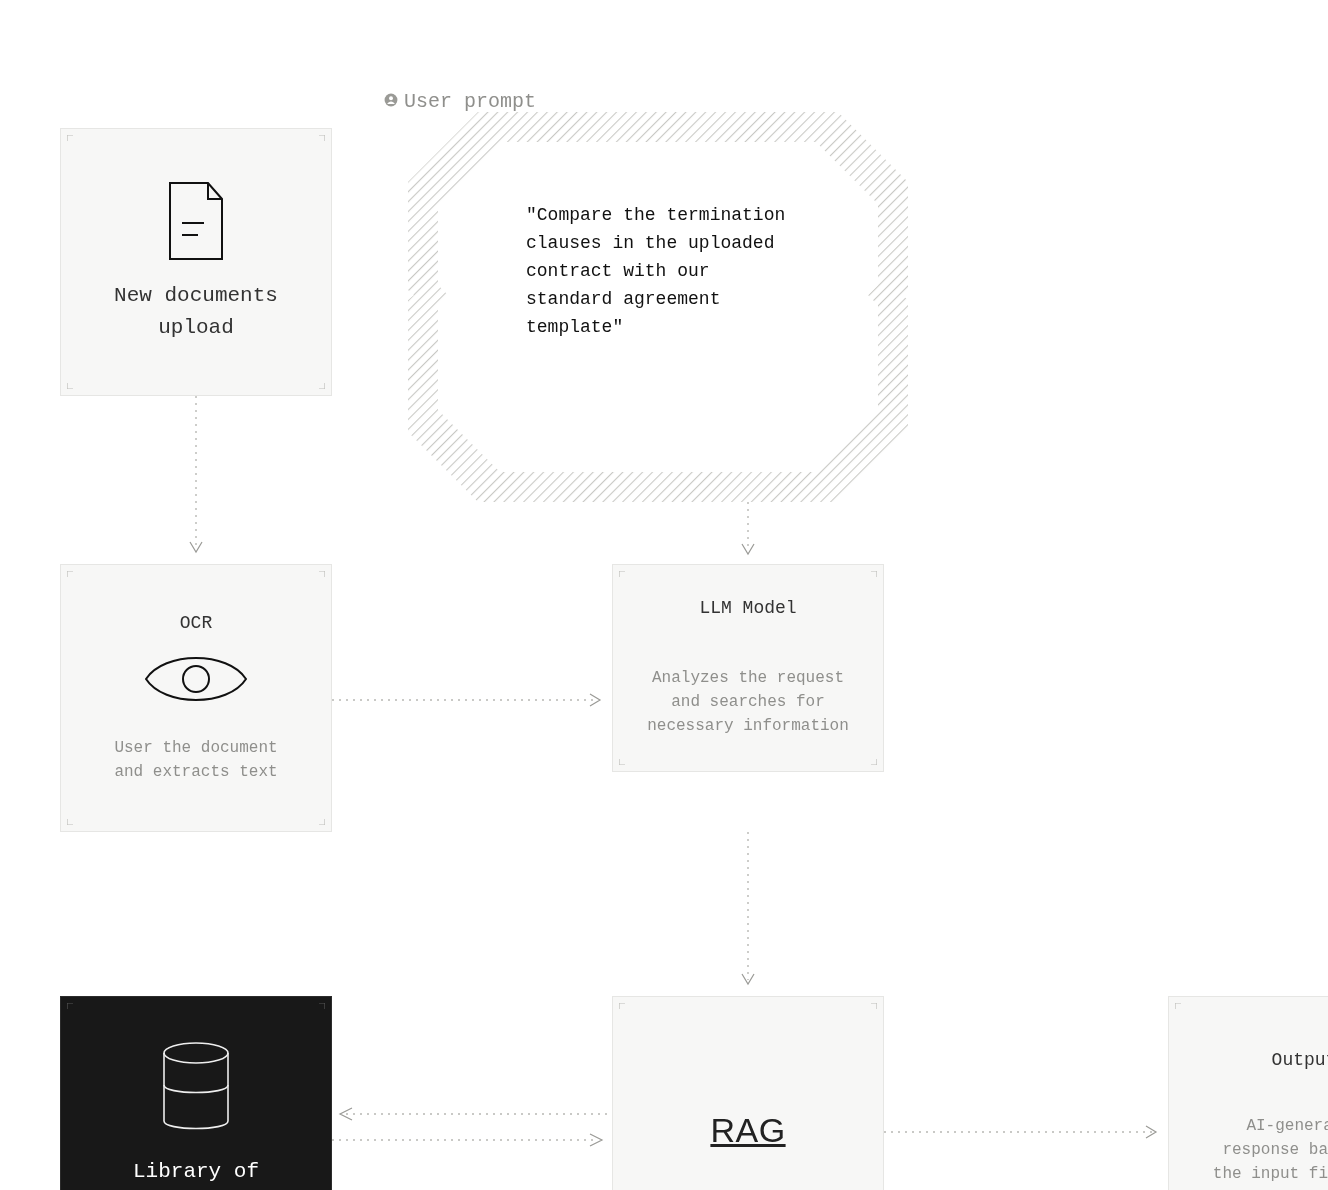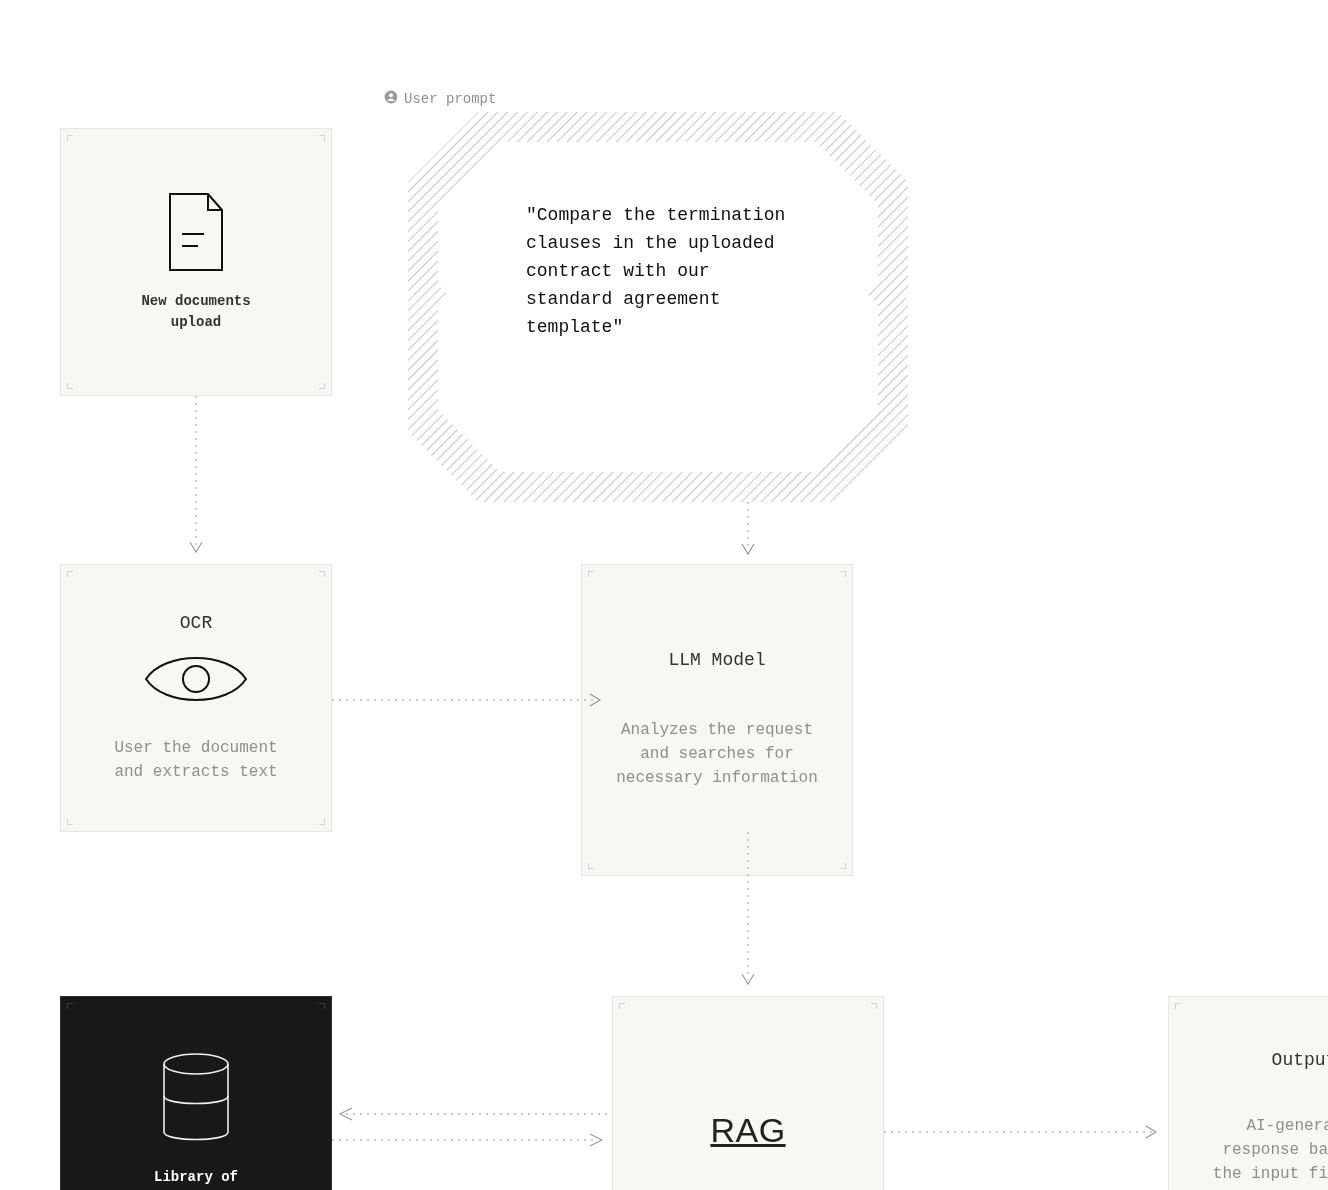--- a/index.html
+++ b/index.html
@@ -30,42 +30,42 @@
     box-sizing:border-box;
     display:flex;
     flex-direction:column;
     align-items:center;
     justify-content:center;
     text-align:center;
     padding:18px;
   }
   .card .title{font-size:18px;color:#333;margin-bottom:6px;}
   .card .desc{font-size:16px;line-height:1.5;color:var(--muted);white-space:pre-line;}
-  .card .body-title{font-size:14px;color:#333;white-space:pre-line;line-height:1.5;font-weight:bold;}
+  .card .body-title{font-size:21px;color:#333;white-space:pre-line;line-height:1.5;}
 
   
   .tick{position:absolute;width:6px;height:6px;}
   .tick svg{display:block;}
   .tick.tl{top:6px;left:6px;}
   .tick.tr{top:6px;right:6px;}
   .tick.bl{bottom:6px;left:6px;}
   .tick.br{bottom:6px;right:6px;}
 
   
   .card.dark{background:var(--box-dark);border-color:#2c2c2c;color:#fff;}
   .card.dark .title,.card.dark .body-title{color:#fff;}
 
   
   .rag-label{font-family:-apple-system,BlinkMacSystemFont,"Segoe UI",Arial,sans-serif;font-size:34px;letter-spacing:0.5px;color:#222;text-decoration:underline;}
 
   
   .prompt-label{
     position:absolute;
     display:flex;align-items:center;gap:6px;
-    font-size:14px;color:var(--muted);
+    font-size:20px;color:var(--muted);
   }
   .prompt-label svg{width:14px;height:14px;}
 
   
   .prompt-box{
     position:absolute;
     background:var(--bg);
     box-sizing:border-box;
     display:flex;align-items:flex-start;
     padding:34px 46px;
@@ -174,21 +174,21 @@
     <span class="icon" style="margin-top:8px;margin-bottom:20px;">
       <svg width="108" height="64" viewBox="0 0 108 64">
           <path d="M4 32 C 22 4, 86 4, 104 32 C 86 60, 22 60, 4 32 Z" fill="none" stroke="#111" stroke-width="2"></path>
           <circle cx="54" cy="32" r="13" fill="none" stroke="#111" stroke-width="2"></circle>
         </svg>
     </span>
     <span class="desc">User the document
 and extracts text</span>
   </div>
 
-  <div class="card" style="left:581px;top:564px;width:272px;height:312px;">
+  <div class="card" style="left:612px;top:564px;width:272px;height:208px;">
     <span class="tick tl">
         <svg width="6" height="6">
           <path d="M0 6 V0 H6" stroke="#bdbdb9" stroke-width="1.2" fill="none"></path>
         </svg>
       </span>
     <span class="tick tr">
         <svg width="6" height="6">
           <path d="M0 0 H6 V6" stroke="#bdbdb9" stroke-width="1.2" fill="none"></path>
         </svg>
       </span>

